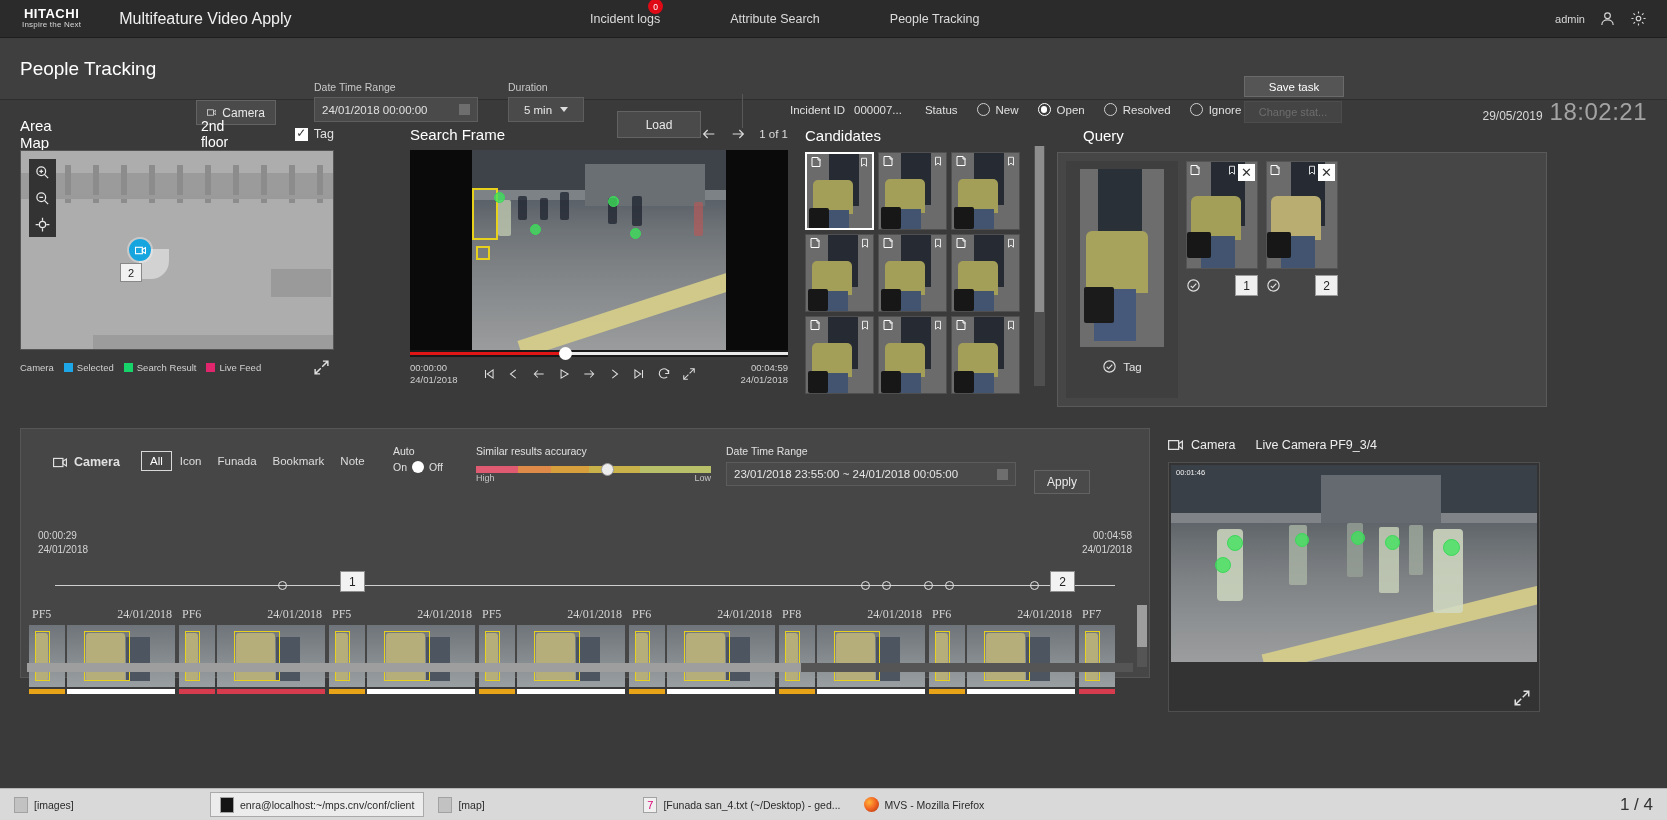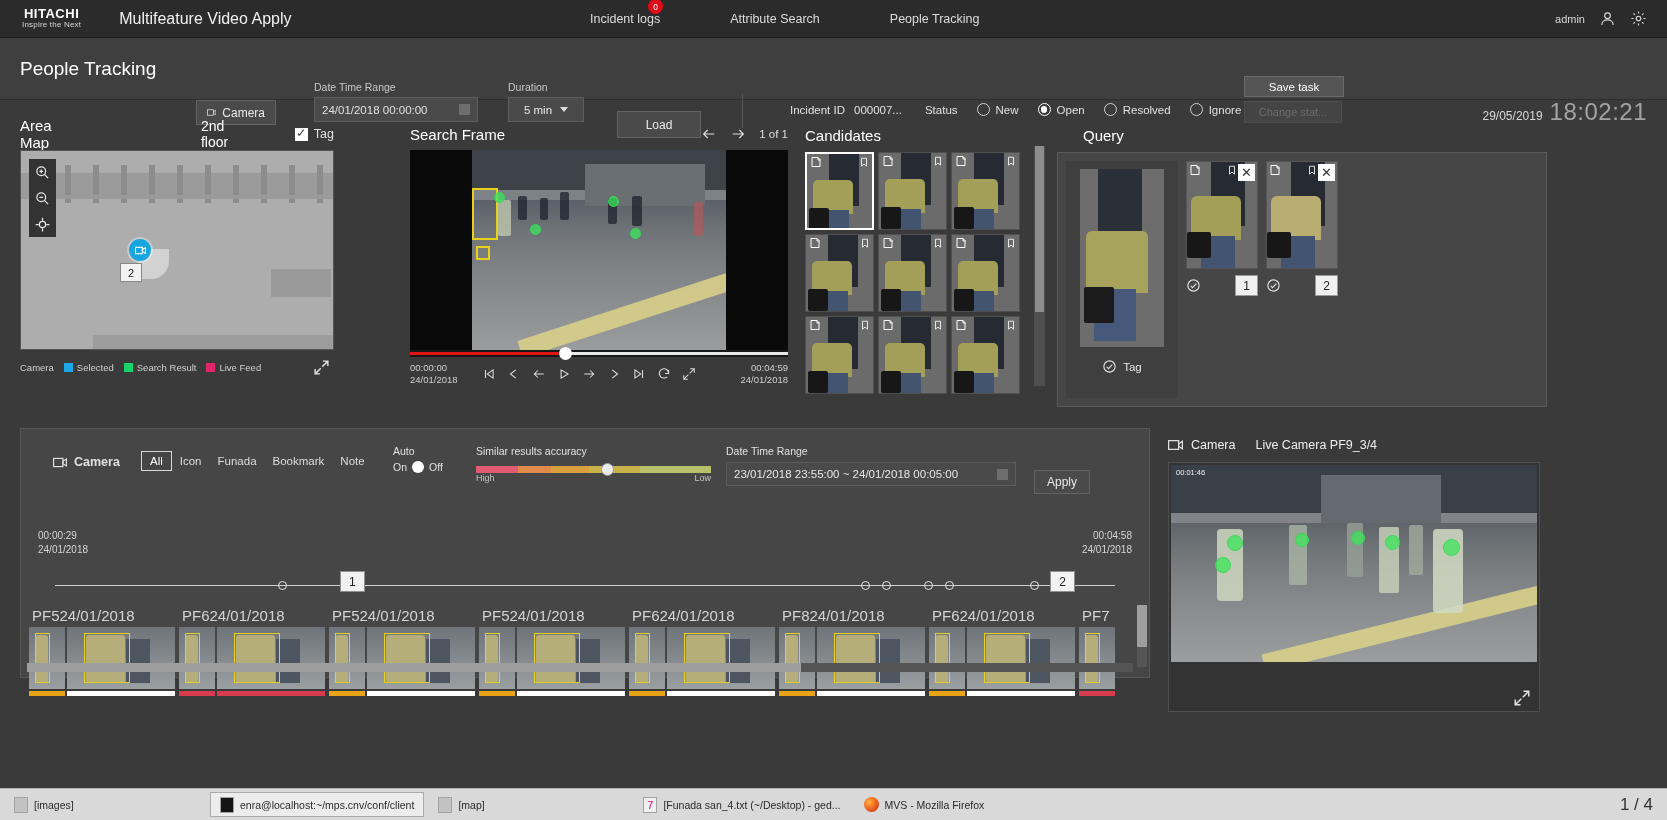--- a/index.html
+++ b/index.html
@@ -185,21 +185,21 @@
 
   .tl-times { position: absolute; top: 100px; left: 0; right: 0; height: 30px; font-size: 10px; color: #d5d5d5; }
   .tl-times .L { position: absolute; left: 17px; line-height: 1.35; }
   .tl-times .R { position: absolute; right: 17px; text-align: right; line-height: 1.35; }
   .tl-line { position: absolute; top: 156px; left: 34px; right: 34px; height: 1px; background: #cfcfcf; }
   .tl-mark { position: absolute; top: -4px; width: 9px; height: 9px; border: 1.5px solid #e4e4e4; border-radius: 50%; }
   .tl-flag { position: absolute; top: -14px; width: 25px; height: 21px; background: #f2f2f2; color: #222; font-size: 12px; display: flex; align-items: center; justify-content: center; border: 1px solid #8d8d8d; }
 
   .tiles { position: absolute; top: 178px; left: 8px; right: 22px; }
   .tile-grp { display: inline-block; vertical-align: top; margin-right: 2px; }
-  .tile-hd { display: flex; justify-content: flex-start; font-size: 15px; color: #d4d4d4; padding: 0 3px 3px; }
+  .tile-hd { display: flex; justify-content: space-between; font-size: 12px; color: #d4d4d4; padding: 0 3px 3px; font-family: Liberation Serif, serif; }
   .tile-imgs { display: flex; gap: 2px; }
   .tile { background: #777; position: relative; overflow: hidden; height: 62px; }
   .tile-bar { height: 5px; margin-top: 2px; display: flex; }
   .hscroll { position: absolute; bottom: 5px; left: 6px; right: 16px; height: 9px; background: #555; }
   .hscroll i { display: block; height: 100%; width: 70%; background: #9e9e9e; }
   .res-vscroll { position: absolute; right: 2px; top: 176px; width: 10px; height: 62px; background: #555; }
   .res-vscroll i { display: block; width: 100%; height: 42px; background: #9e9e9e; }
 
   
   .livecam { position: absolute; left: 1168px; top: 428px; width: 372px; }

